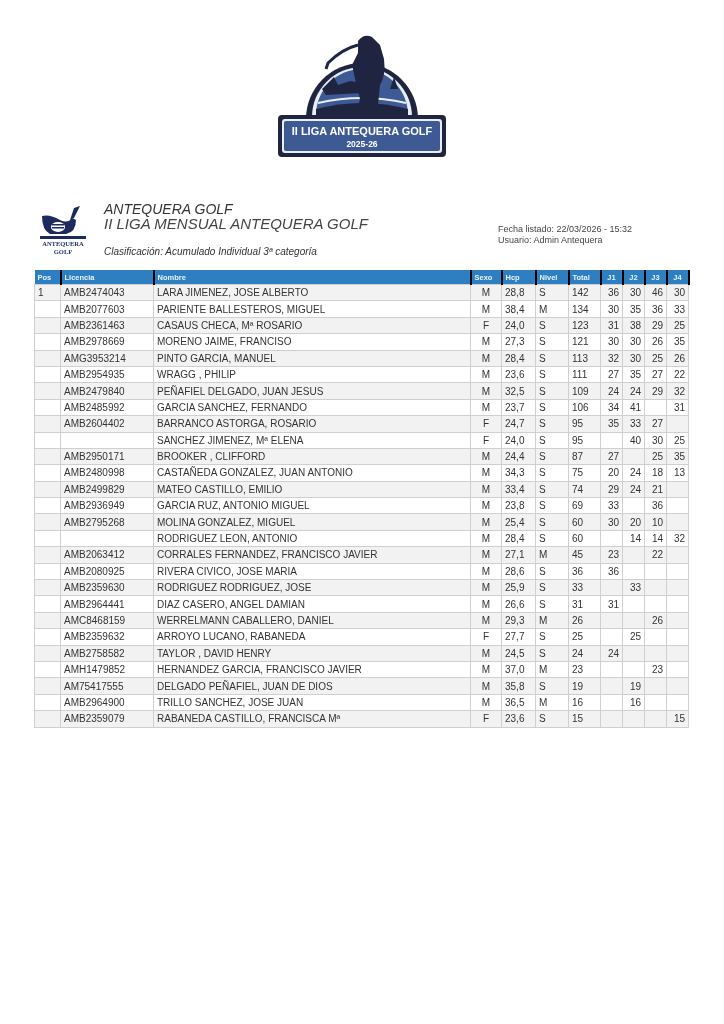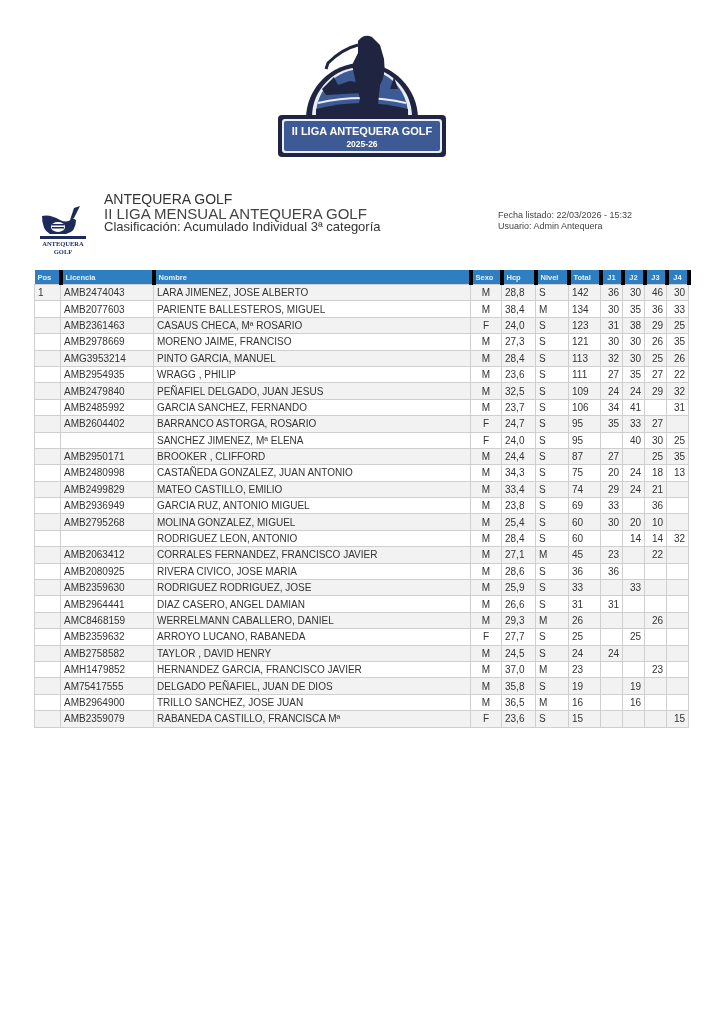--- a/index.html
+++ b/index.html
@@ -1,26 +1,26 @@
 <!DOCTYPE html>
 <html><head>
 <meta charset="utf-8">
 <style>
   html, body { margin: 0; padding: 0; background: #ffffff; }
   body { width: 724px; height: 1024px; position: relative; font-family: "Liberation Sans", sans-serif; color: #333; overflow: hidden; }
   .banner { position: absolute; left: 272px; top: 23px; width: 180px; height: 138px; }
   .club-logo { position: absolute; left: 36px; top: 204px; width: 54px; height: 52px; }
   .club-logo .wordmark { position: absolute; left: 0; top: 36px; width: 54px; text-align: center; font-family: "Liberation Serif", serif; font-weight: bold; font-size: 6.5px; line-height: 7.5px; color: #1d2a5c; }
-  .header-text { position: absolute; left: 104px; top: 192px; }
+  .header-text { position: absolute; left: 104px; top: 202px; font-style: italic; }
   .header-text .club { font-size: 14px; color: #333; line-height: 15px; }
   .header-text .league { font-size: 15px; color: #444; line-height: 13px; }
-  .header-text .classif { font-size: 13px; color: #333; line-height: 12px; margin-top: 1px; }
-  .meta { position: absolute; left: 498px; top: 210px; font-size: 9px; color: #444; line-height: 11px; }
+  .header-text .classif { font-size: 10px; color: #333; line-height: 12px; margin-top: 16px; }
+  .meta { position: absolute; left: 498px; top: 224px; font-size: 9px; color: #444; line-height: 11px; }
   table { position: absolute; left: 34px; top: 270px; border-collapse: collapse; font-size: 10px; width: 654px; table-layout: fixed; }
-  th { background: #2e7fc1; color: #e8f1fa; font-weight: bold; font-size: 7.5px; text-align: left; padding: 1px 3px; height: 12px; border-right: 4px solid #000000; }
+  th { background: #2e7fc1; color: #e8f1fa; font-weight: bold; font-size: 7.5px; text-align: left; padding: 1px 3px; height: 12px; border-right: 2px solid #000000; }
   th.num { text-align: center; }
   td { border: 1px solid #cfcfcf; padding: 0 3px; height: 15.4px; color: #333; white-space: nowrap; overflow: hidden; }
   tr.odd td { background: #f2f2f2; }
   tr.even td { background: #ffffff; }
   td.c { text-align: center; }
   td.r { text-align: right; }
 </style>
 </head>
 <body>
 

